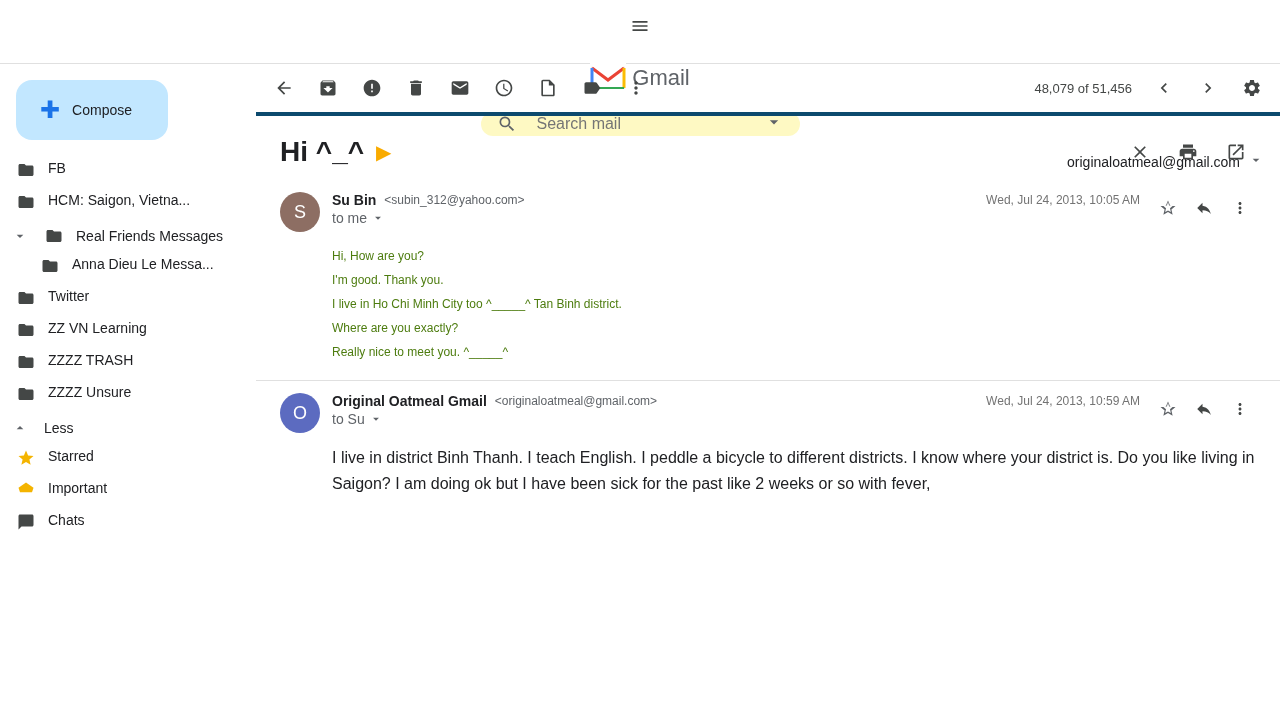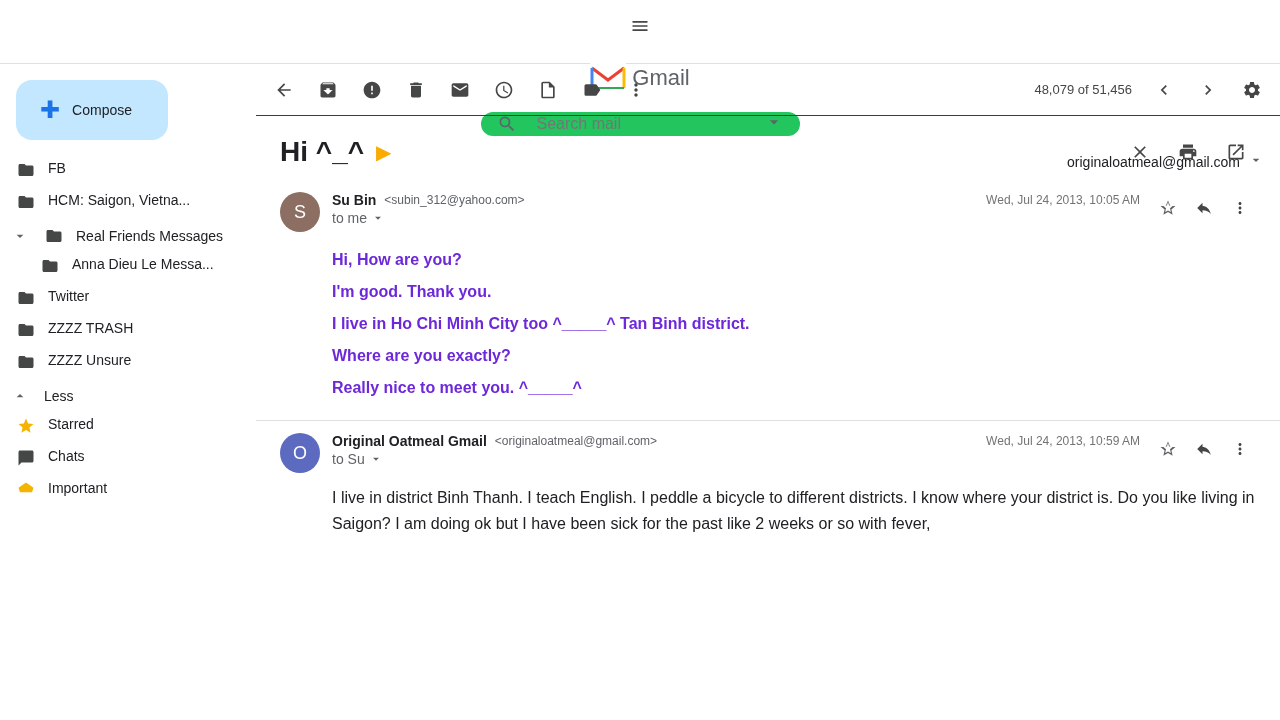--- a/index.html
+++ b/index.html
@@ -39,21 +39,21 @@
     .gmail-text {
       font-size: 22px;
       color: #5f6368;
       font-weight: 400;
     }
     .search-bar {
       flex: 1;
       max-width: 680px;
       display: flex;
       align-items: center;
-      background: #22c55e;
+      background: #fef9c3;
       border-radius: 24px;
       padding: 0 16px;
       height: 46px;
       gap: 20px;
     }
     .search-icon-wrap { color: #5f6368; display: flex; }
     .search-input {
       flex: 1;
       border: none;
       background: transparent;
@@ -171,21 +171,21 @@
       flex-direction: column;
       overflow: hidden;
     }
 
     
     .toolbar {
       display: flex;
       align-items: center;
       padding: 4px 8px;
       height: 52px;
-      border-bottom: 1px solid #0c4a6e;
+      border-bottom: 4px solid #0c4a6e;
       gap: 4px;
       flex-shrink: 0;
     }
     .toolbar-btn {
       width: 40px;
       height: 40px;
       border: none;
       background: none;
       border-radius: 50%;
       cursor: pointer;
@@ -332,24 +332,23 @@
       color: #444746;
     }
 
     .email-body {
       padding-left: 52px;
       font-size: 14px;
       line-height: 1.8;
       color: #202124;
     }
     .email-body-text {
-      font-size: 16px;
+      font-size: 12px;
       line-height: 2;
-      color: #6d28d9;
-      font-weight: bold;
+      color: #4d7c0f;
     }
 
     
     .email-message-2 {
       padding: 12px 24px 16px 24px;
     }
     .email-body-2 {
       padding-left: 52px;
       font-size: 16px;
       color: #202124;
@@ -466,20 +465,28 @@
 
     <div class="sidebar-item">
       <span class="folder-icon">
         <svg viewBox="0 0 24 24" fill="#444746">
             <path d="M10 4H4c-1.1 0-2 .9-2 2v12c0 1.1.9 2 2 2h16c1.1 0 2-.9 2-2V8c0-1.1-.9-2-2-2h-8l-2-2z"></path>
           </svg>
       </span>
       <span class="sidebar-label">Twitter</span>
     </div>
 
+    <div class="sidebar-item">
+      <span class="folder-icon">
+        <svg viewBox="0 0 24 24" fill="#444746">
+            <path d="M10 4H4c-1.1 0-2 .9-2 2v12c0 1.1.9 2 2 2h16c1.1 0 2-.9 2-2V8c0-1.1-.9-2-2-2h-8l-2-2z"></path>
+          </svg>
+      </span>
+      <span class="sidebar-label">ZZ VN Learning</span>
+    </div>
 
     <div class="sidebar-item">
       <span class="folder-icon">
         <svg viewBox="0 0 24 24" fill="#444746">
             <path d="M10 4H4c-1.1 0-2 .9-2 2v12c0 1.1.9 2 2 2h16c1.1 0 2-.9 2-2V8c0-1.1-.9-2-2-2h-8l-2-2z"></path>
           </svg>
       </span>
       <span class="sidebar-label">ZZZZ TRASH</span>
     </div>
 
@@ -504,36 +511,36 @@
     <div class="sidebar-item">
       <span class="folder-icon star-icon">
         <svg viewBox="0 0 24 24" width="18" height="18" fill="#f4b400">
             <path d="M12 17.27L18.18 21l-1.64-7.03L22 9.24l-7.19-.61L12 2 9.19 8.63 2 9.24l5.46 4.73L5.82 21z"></path>
           </svg>
       </span>
       <span class="sidebar-label">Starred</span>
     </div>
 
     <div class="sidebar-item">
-      <span class="folder-icon chats-icon">
-        <svg viewBox="0 0 24 24" width="18" height="18" fill="#444746">
-            <path d="M20 2H4c-1.1 0-2 .9-2 2v18l4-4h14c1.1 0 2-.9 2-2V4c0-1.1-.9-2-2-2z"></path>
-          </svg>
-      </span>
-      <span class="sidebar-label">Chats</span>
-    </div>
-
-    <div class="sidebar-item">
       <span class="folder-icon important-icon">
         <svg viewBox="0 0 24 24" width="18" height="18" fill="#f4b400">
             <path d="M12 2L4 6v6c0 5.55 3.84 10.74 8 12 4.16-1.26 8-6.45 8-12V6l-8-4zm-1 13l-3-3 1.41-1.41L11 12.17l4.59-4.58L17 9l-6 6z" opacity="0"></path>
             <path d="M2 9l10-7 10 7-2 6H4z" fill="#f4b400"></path>
           </svg>
       </span>
       <span class="sidebar-label">Important</span>
+    </div>
+
+    <div class="sidebar-item">
+      <span class="folder-icon chats-icon">
+        <svg viewBox="0 0 24 24" width="18" height="18" fill="#444746">
+            <path d="M20 2H4c-1.1 0-2 .9-2 2v18l4-4h14c1.1 0 2-.9 2-2V4c0-1.1-.9-2-2-2z"></path>
+          </svg>
+      </span>
+      <span class="sidebar-label">Chats</span>
     </div>
   </div>
 
   <div class="content-area">
 
     <div class="toolbar">
       <button class="toolbar-btn">
         <svg width="20" height="20" viewBox="0 0 24 24" fill="#444746">
             <path d="M20 11H7.83l5.59-5.59L12 4l-8 8 8 8 1.41-1.41L7.83 13H20v-2z"></path>
           </svg>

